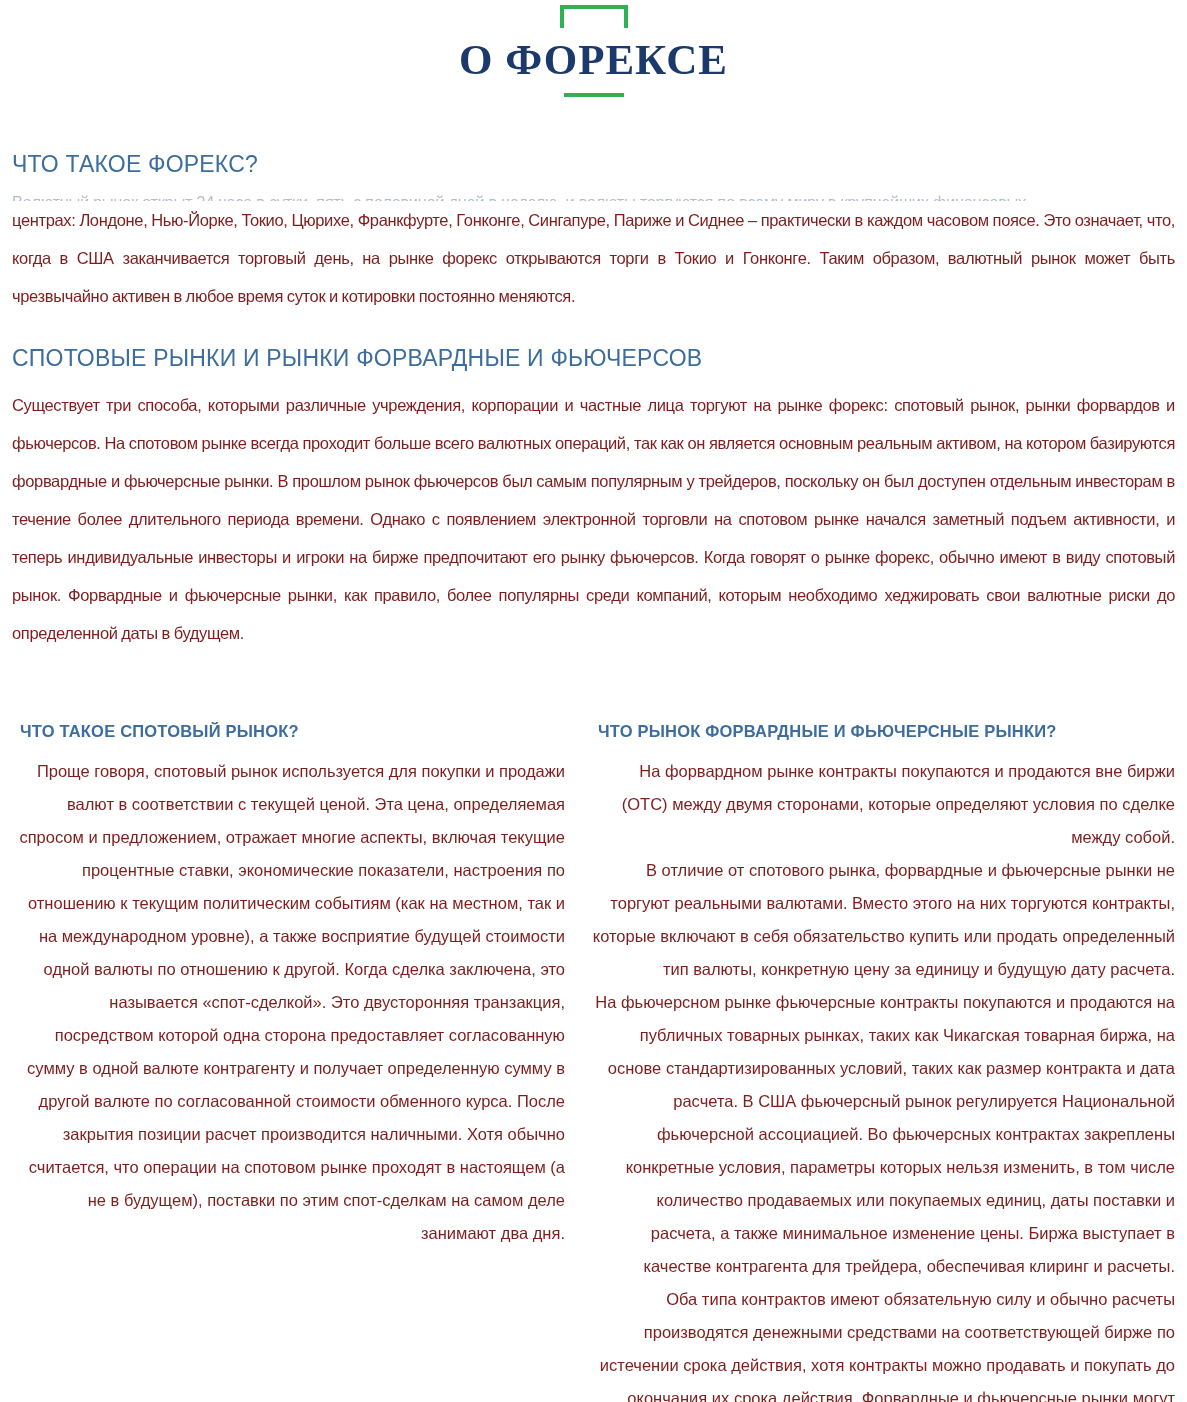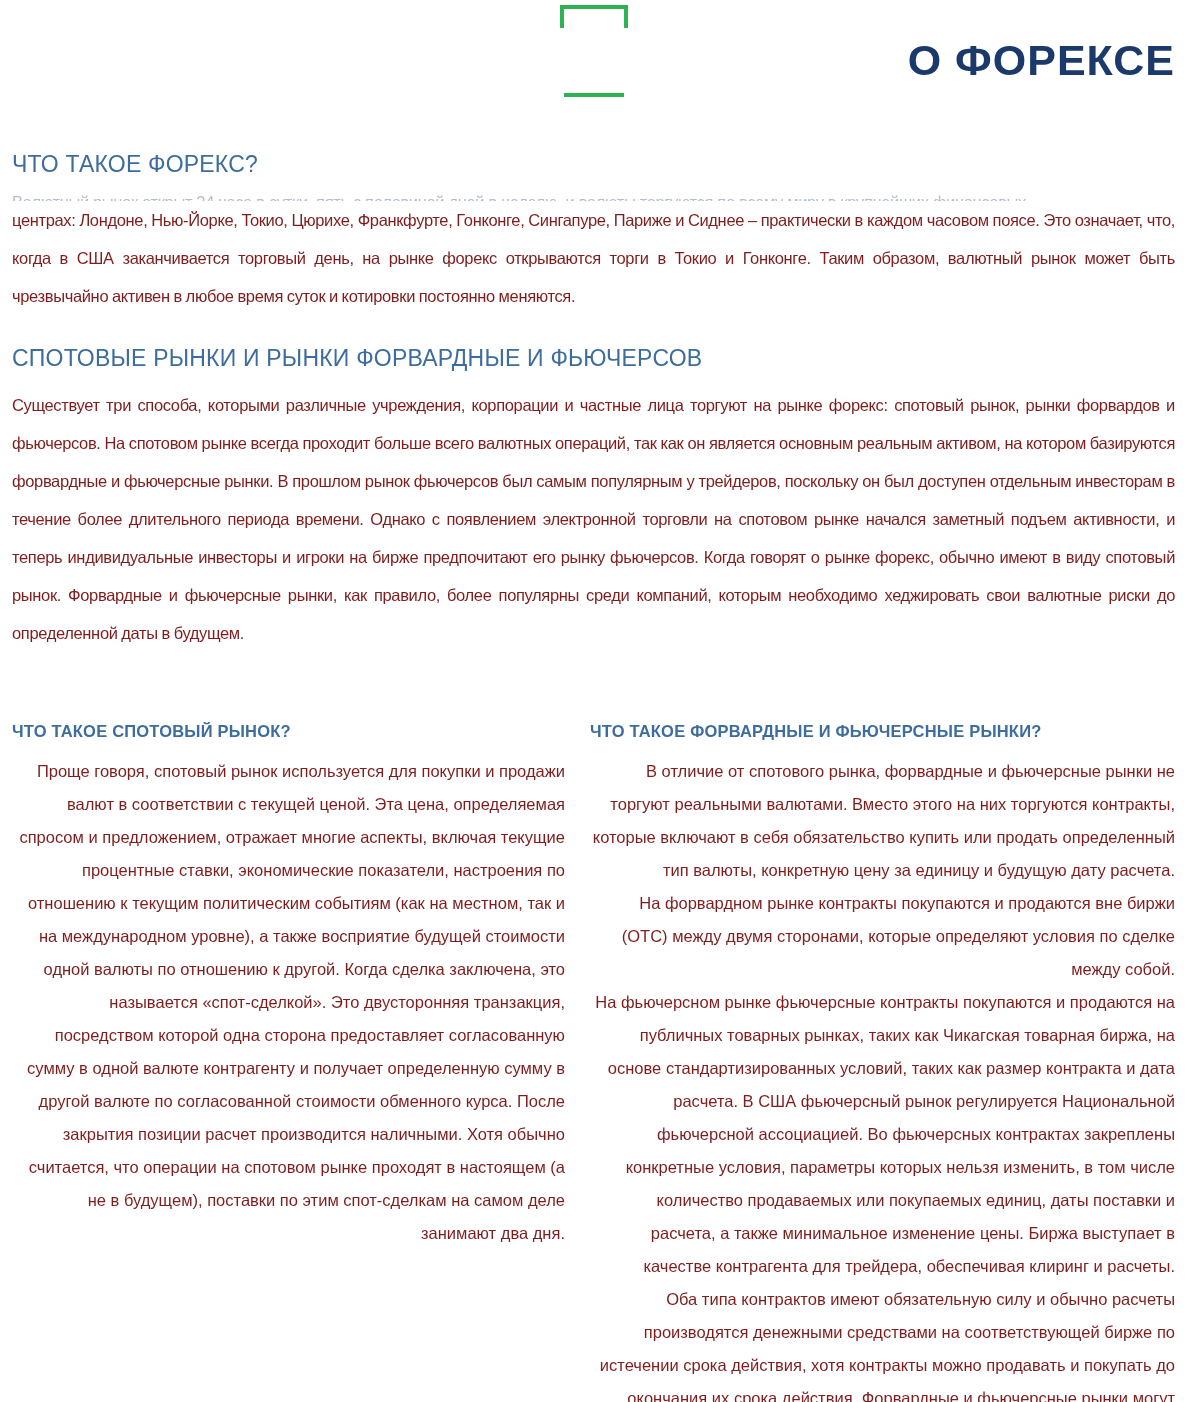--- a/index.html
+++ b/index.html
@@ -10,21 +10,21 @@
   }
   .page {
     width: 1187px;
     height: 1402px;
     overflow: hidden;
     box-sizing: border-box;
     padding: 0 12px;
     background: #ffffff;
   }
   
-  .title-wrap { text-align: right; }
+  .title-wrap { text-align: center; font-family: Liberation Serif, serif; }
   .bracket-top {
     width: 60px;
     height: 19px;
     margin: 5px auto 6px auto;
     border-top: 4px solid #2db351;
     border-left: 4px solid #2db351;
     border-right: 4px solid #2db351;
   }
   h1.page-title {
     margin: 0;
@@ -76,21 +76,21 @@
   .columns {
     margin-top: 70px;
     display: grid;
     grid-template-columns: 553fr 585fr;
     column-gap: 25px;
   }
   h3.col-heading {
     color: #3c6d9e;
     font-size: 16.5px;
     font-weight: bold;
-    margin: 0 0 14px 0;
+    margin: 0 0 14px 8px;
     letter-spacing: 0.2px;
   }
   .col p.body-text {
     line-height: 33px;
     text-align: right;
   }
 </style>
 </head>
 <body>
 
@@ -112,22 +112,22 @@
     <h2 class="sec-heading">СПОТОВЫЕ РЫНКИ И РЫНКИ ФОРВАРДНЫЕ И ФЬЮЧЕРСОВ</h2>
     <p class="body-text wide-par">Существует три способа, которыми различные учреждения, корпорации и частные лица торгуют на рынке форекс: спотовый рынок, рынки форвардов и фьючерсов. На спотовом рынке всегда проходит больше всего валютных операций, так как он является основным реальным активом, на котором базируются форвардные и фьючерсные рынки. В прошлом рынок фьючерсов был самым популярным у трейдеров, поскольку он был доступен отдельным инвесторам в течение более длительного периода времени. Однако с появлением электронной торговли на спотовом рынке начался заметный подъем активности, и теперь индивидуальные инвесторы и игроки на бирже предпочитают его рынку фьючерсов. Когда говорят о рынке форекс, обычно имеют в виду спотовый рынок. Форвардные и фьючерсные рынки, как правило, более популярны среди компаний, которым необходимо хеджировать свои валютные риски до определенной даты в будущем.</p>
   </div>
 
   <div class="columns">
     <div class="col">
       <h3 class="col-heading">ЧТО ТАКОЕ СПОТОВЫЙ РЫНОК?</h3>
       <p class="body-text">Проще говоря, спотовый рынок используется для покупки и продажи валют в соответствии с текущей ценой. Эта цена, определяемая спросом и предложением, отражает многие аспекты, включая текущие процентные ставки, экономические показатели, настроения по отношению к текущим политическим событиям (как на местном, так и на международном уровне), а также восприятие будущей стоимости одной валюты по отношению к другой. Когда сделка заключена, это называется «спот-сделкой». Это двусторонняя транзакция, посредством которой одна сторона предоставляет согласованную сумму в одной валюте контрагенту и получает определенную сумму в другой валюте по согласованной стоимости обменного курса. После закрытия позиции расчет производится наличными. Хотя обычно считается, что операции на спотовом рынке проходят в настоящем (а не в будущем), поставки по этим спот-сделкам на самом деле занимают два дня.</p>
     </div>
     <div class="col">
-      <h3 class="col-heading">ЧТО ТАКОЕ ФОРВАРДНЫЕ И ФЬЮЧЕРСНЫЕ РЫНКИ?</h3>
+      <h3 class="col-heading">ЧТО РЫНОК ФОРВАРДНЫЕ И ФЬЮЧЕРСНЫЕ РЫНКИ?</h3>
+      <p class="body-text">На форвардном рынке контракты покупаются и продаются вне биржи (OTC) между двумя сторонами, которые определяют условия по сделке между собой.</p>
       <p class="body-text">В отличие от спотового рынка, форвардные и фьючерсные рынки не торгуют реальными валютами. Вместо этого на них торгуются контракты, которые включают в себя обязательство купить или продать определенный тип валюты, конкретную цену за единицу и будущую дату расчета.</p>
-      <p class="body-text">На форвардном рынке контракты покупаются и продаются вне биржи (OTC) между двумя сторонами, которые определяют условия по сделке между собой.</p>
       <p class="body-text">На фьючерсном рынке фьючерсные контракты покупаются и продаются на публичных товарных рынках, таких как Чикагская товарная биржа, на основе стандартизированных условий, таких как размер контракта и дата расчета. В США фьючерсный рынок регулируется Национальной фьючерсной ассоциацией. Во фьючерсных контрактах закреплены конкретные условия, параметры которых нельзя изменить, в том числе количество продаваемых или покупаемых единиц, даты поставки и расчета, а также минимальное изменение цены. Биржа выступает в качестве контрагента для трейдера, обеспечивая клиринг и расчеты.</p>
       <p class="body-text">Оба типа контрактов имеют обязательную силу и обычно расчеты производятся денежными средствами на соответствующей бирже по истечении срока действия, хотя контракты можно продавать и покупать до окончания их срока действия. Форвардные и фьючерсные рынки могут предоставлять защиту от риска при торговле валютами. Обычно крупные международные корпорации используют эти рынки для хеджирования от неблагоприятного движения валютных курсов в будущем, но также ими пользуются и отдельные лица, играющие на бирже.</p>
 
     </div>
   </div>
 
 </div>
 
 </body></html>

